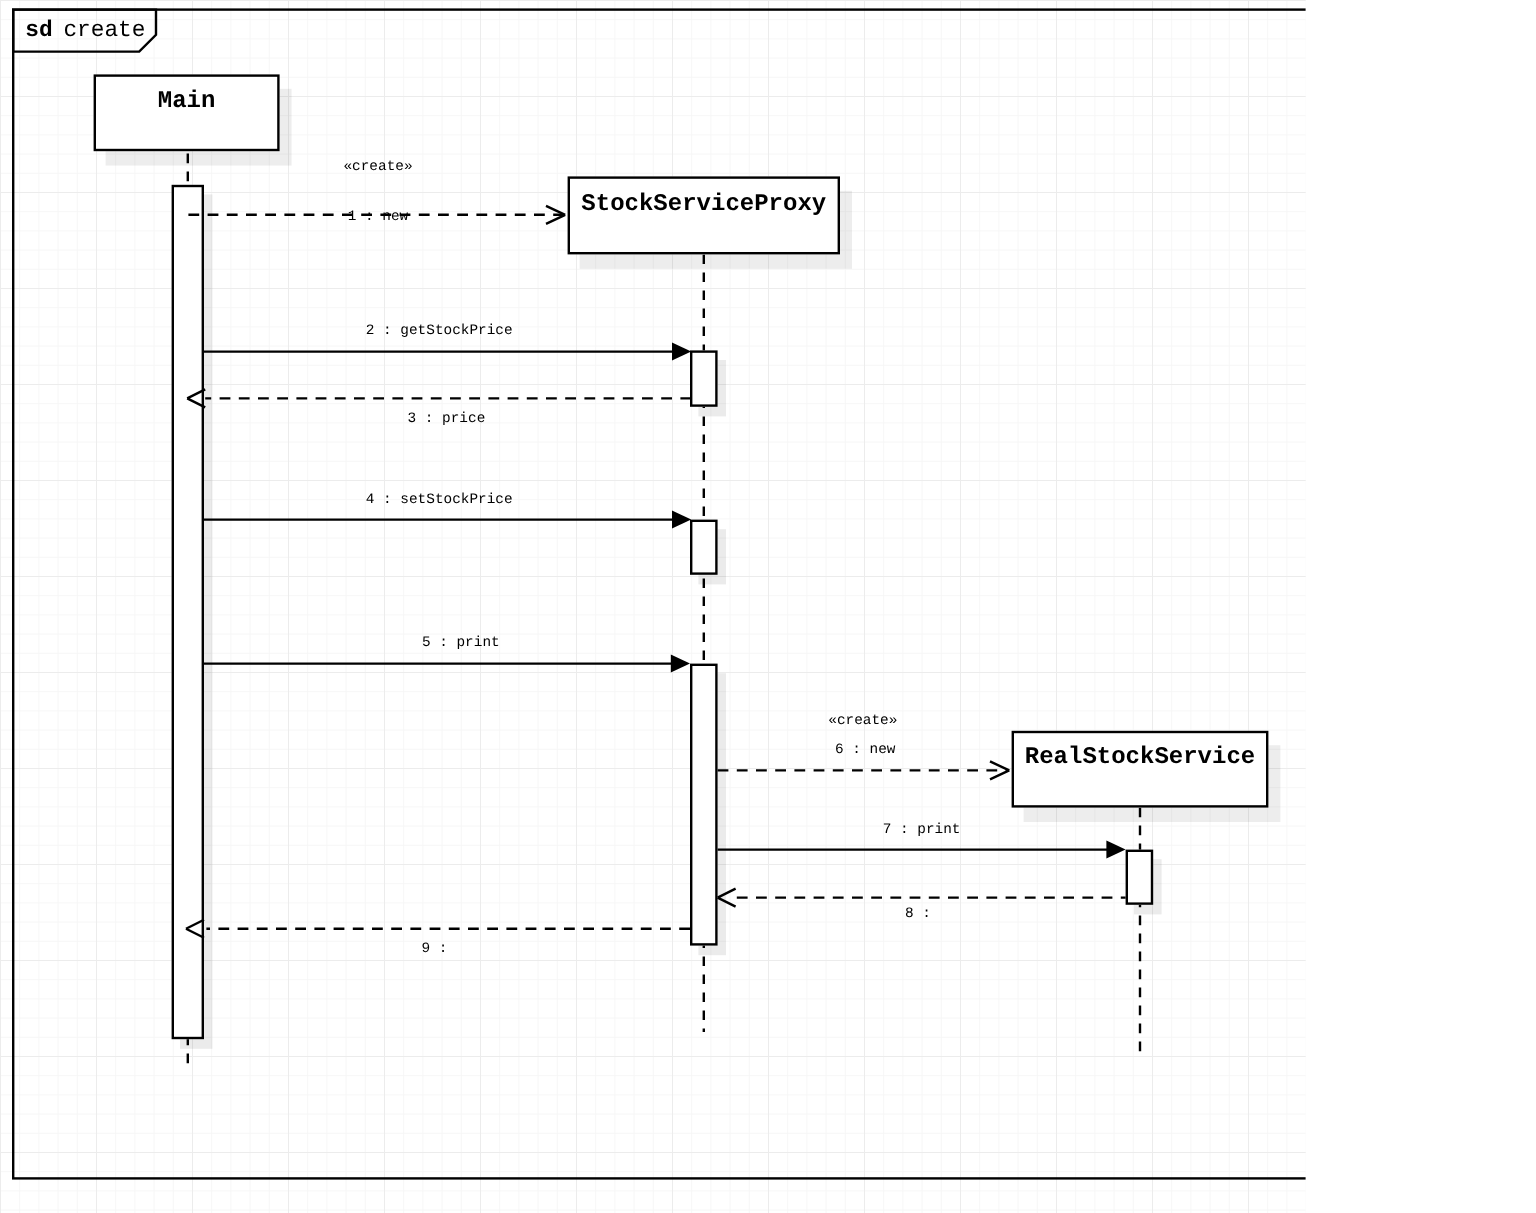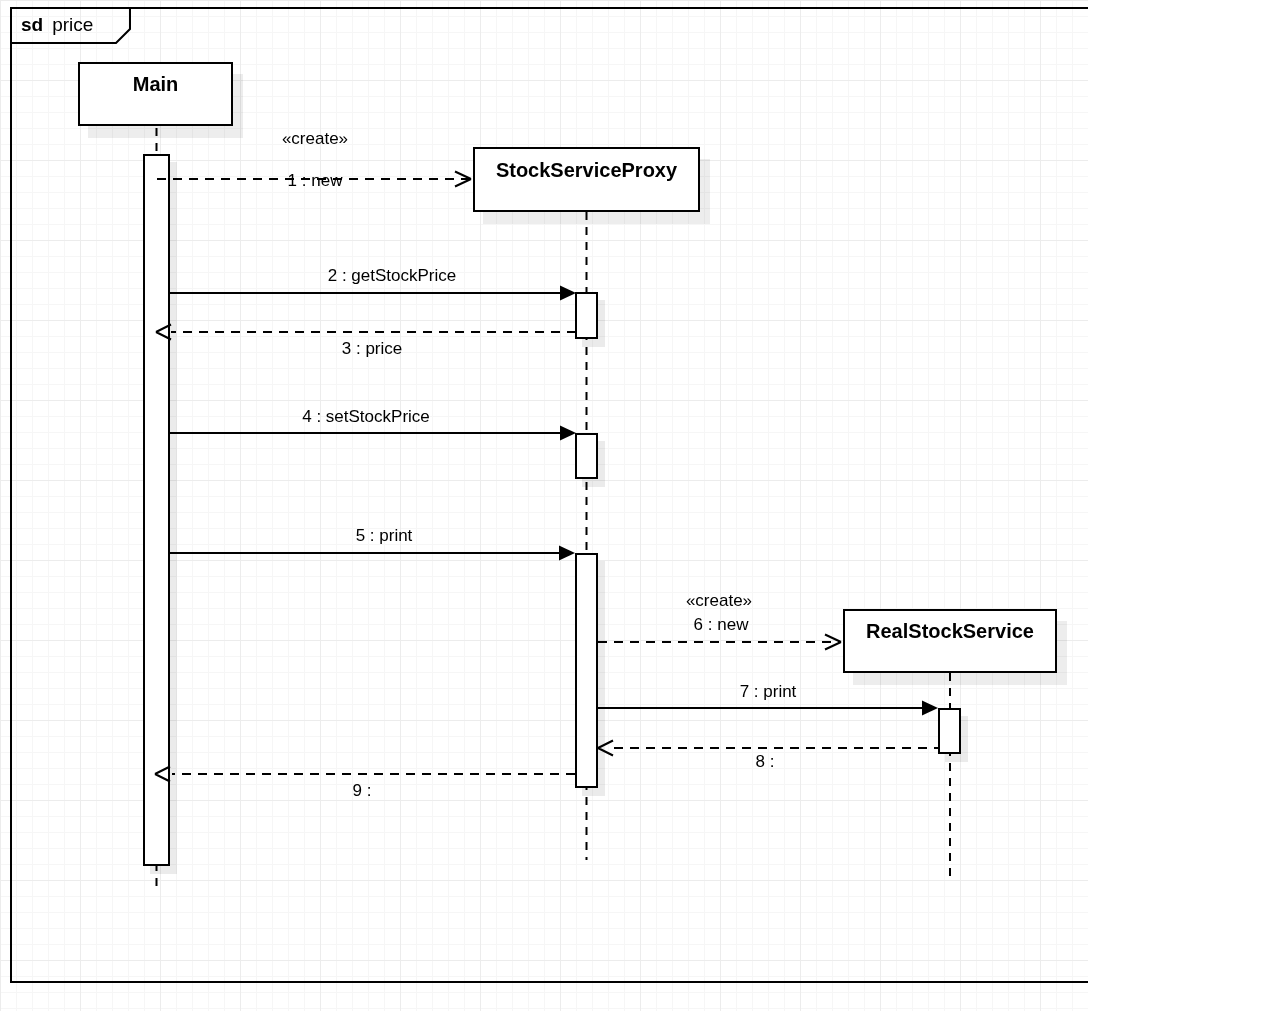--- a/index.html
+++ b/index.html
@@ -5,51 +5,51 @@
   html,body{margin:0;padding:0;background:#ffffff;}
   .canvas{
     position:relative;width:1088px;height:1011px;overflow:hidden;
     background-color:#ffffff;
     background-image:
       linear-gradient(to right,#ececec 1px,transparent 1px),
       linear-gradient(to bottom,#ececec 1px,transparent 1px),
       linear-gradient(to right,#f6f6f6 1px,transparent 1px),
       linear-gradient(to bottom,#f6f6f6 1px,transparent 1px);
     background-size:80px 80px,80px 80px,16px 16px,16px 16px;
-    font-family:Liberation Sans, sans-serif;color:#000;
+    font-family:Liberation Mono, monospace;color:#000;
   }
   .frame{position:absolute;left:10px;top:7px;width:1255px;height:976px;
     border:2px solid #000;box-sizing:border-box;}
   .tab-svg{position:absolute;left:10px;top:7px;overflow:visible;}
   .tab-text{position:absolute;left:10px;top:7px;width:112px;height:36px;
     display:flex;align-items:center;padding-left:11px;font-size:19px;white-space:nowrap;}
   .tab-text .kw{font-weight:bold;margin-right:9px;}
   svg.layer{position:absolute;left:0;top:0;pointer-events:none;}
   .pbox{position:absolute;background:#fff;border:2px solid #000;box-sizing:border-box;
     box-shadow:10px 12px 0 rgba(0,0,0,0.07);
     display:flex;align-items:center;justify-content:center;}
   .pbox span{font-weight:bold;font-size:20px;padding-bottom:19px;white-space:nowrap;}
   .bar{position:absolute;background:#fff;border:2px solid #000;box-sizing:border-box;
     box-shadow:7px 8px 0 rgba(0,0,0,0.08);}
-  .mlabel{position:absolute;transform:translate(-50%,-50%);font-size:17px;
+  .mlabel{position:absolute;transform:translate(-50%,-50%);font-size:12px;
     white-space:nowrap;line-height:1.1;}
 </style>
 </head>
 <body>
 
 <div class="canvas">
 
   <div class="frame"></div>
 
   <svg class="tab-svg" width="132" height="40">
     <polygon points="1,1 120,1 120,22 106,36 1,36" fill="none" stroke="#000" stroke-width="2"></polygon>
   </svg>
   <div class="tab-text">
     <span class="kw">sd</span>
-    <span>price</span>
+    <span>create</span>
   </div>
 
   <svg class="layer" width="1280" height="1011">
     <line x1="156.5" y1="128" x2="156.5" y2="893" stroke="#000" stroke-width="2" stroke-dasharray="8 7"></line>
     <line x1="586.5" y1="212" x2="586.5" y2="860" stroke="#000" stroke-width="2" stroke-dasharray="8 7"></line>
     <line x1="950" y1="673" x2="950" y2="877" stroke="#000" stroke-width="2" stroke-dasharray="8 7"></line>
   </svg>
 
   <div class="bar" style="left:143px;top:154px;width:27px;height:712px;"></div>
   <div class="bar" style="left:575px;top:292px;width:23px;height:47px;"></div>
@@ -110,21 +110,21 @@
   </div>
   <div class="pbox" style="left:78px;top:62px;width:155px;height:64px;">
     <span>Main</span>
   </div>
   <div class="pbox" style="left:843px;top:609px;width:214px;height:64px;">
     <span>RealStockService</span>
   </div>
 
   <span class="mlabel" style="left:315px;top:139px;">«create»</span>
   <span class="mlabel" style="left:315px;top:181px;text-align:right;">1 : new</span>
-  <span class="mlabel" style="left:366px;top:276px;margin-left:26px;">2 : getStockPrice</span>
+  <span class="mlabel" style="left:366px;top:276px;">2 : getStockPrice</span>
   <span class="mlabel" style="left:372px;top:349px;">3 : price</span>
   <span class="mlabel" style="left:366px;top:417px;">4 : setStockPrice</span>
   <span class="mlabel" style="left:366px;top:536px;margin-left:18px;">5 : print</span>
   <span class="mlabel" style="left:719px;top:601px;">«create»</span>
   <span class="mlabel" style="left:721px;top:625px;">6 : new</span>
   <span class="mlabel" style="left:768px;top:692px;text-align:right;">7 : print</span>
   <span class="mlabel" style="left:765px;top:762px;">8 :</span>
   <span class="mlabel" style="left:362px;top:791px;">9 :</span>
 
 </div>

